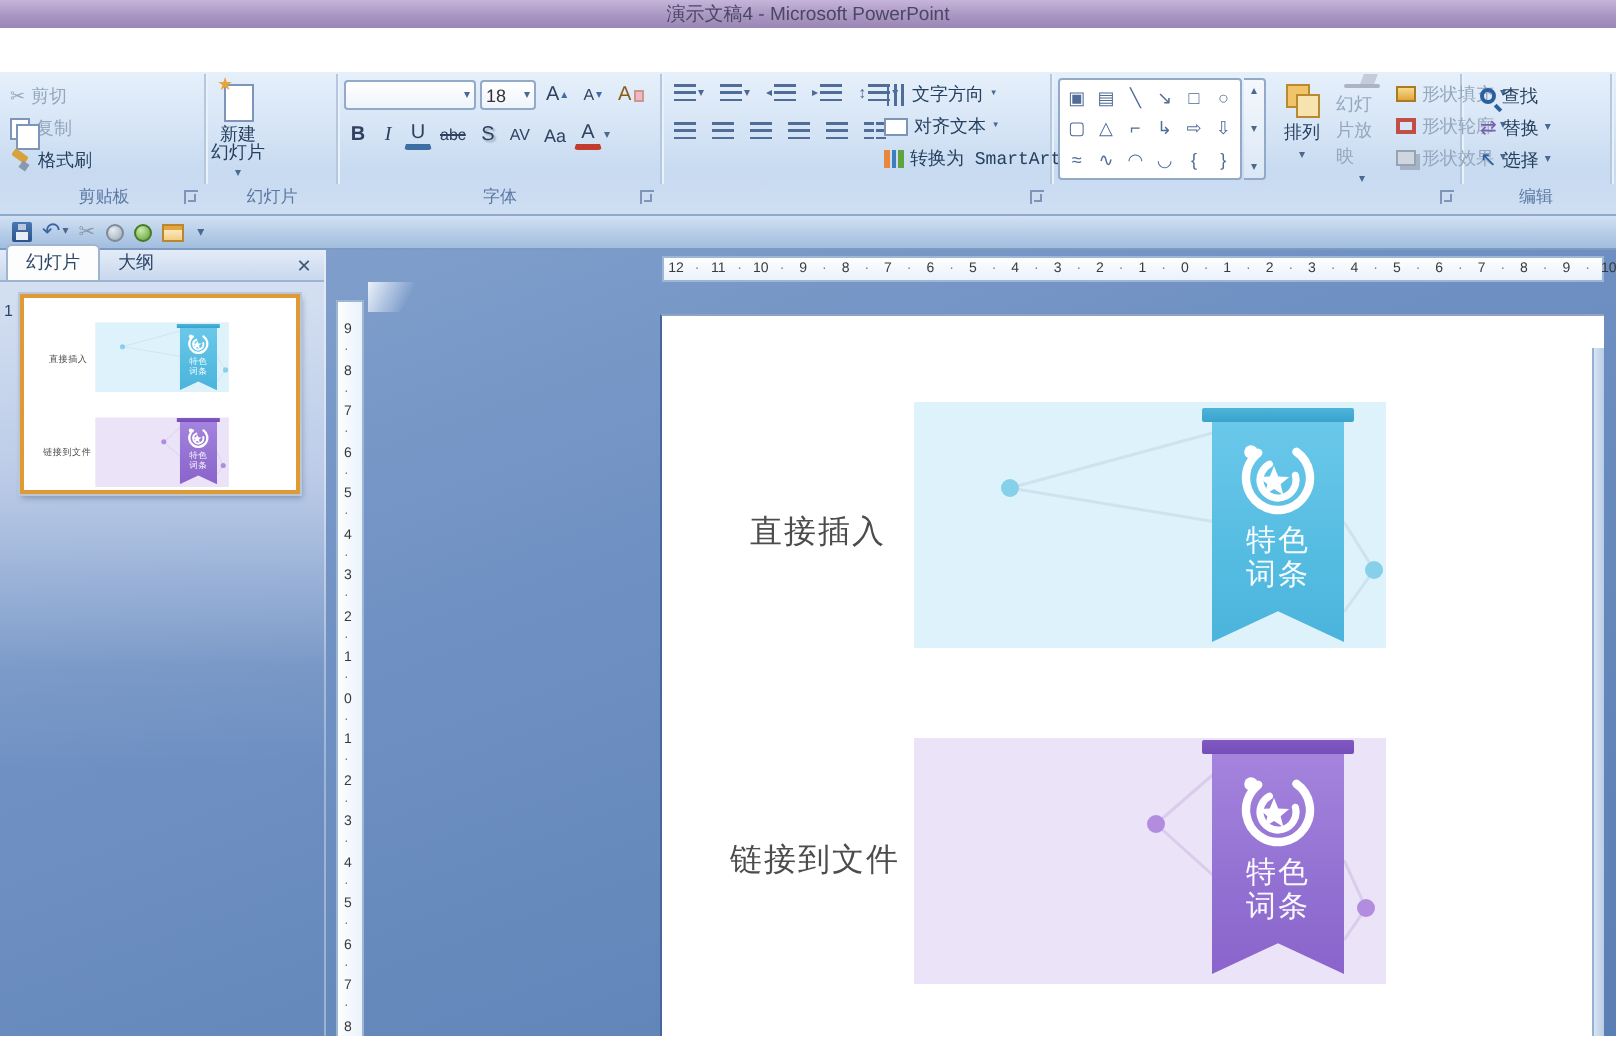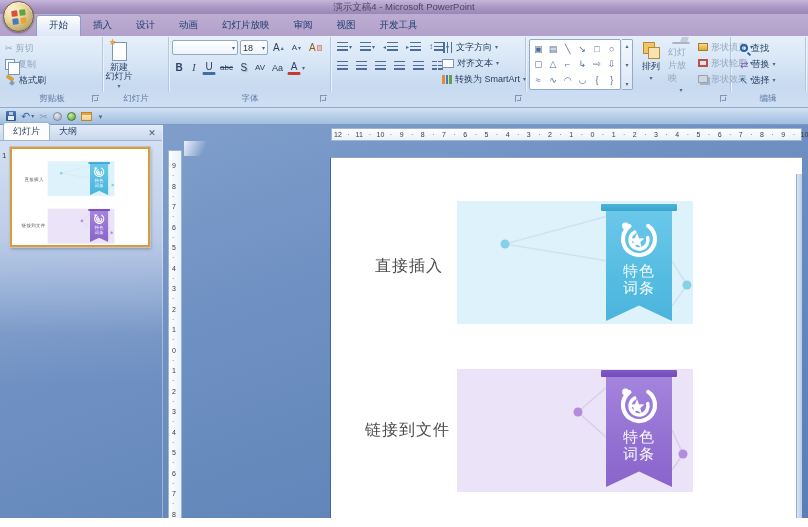--- a/index.html
+++ b/index.html
@@ -75,21 +75,21 @@
   .u-blue { border-bottom:3px solid #3f6ea5; line-height:10px; }
 
   
   #grp-paragraph { left:332px; width:194px; }
   .bars { display:inline-block; width:11px; height:9px; flex:none;
     background:repeating-linear-gradient(to bottom,#4f6d96 0,#4f6d96 1.3px,transparent 1.3px,transparent 3.7px); }
   .bars.vert { transform:rotate(90deg); }
   .pg-left { position:absolute; left:2px; top:2px; width:104px; }
   .pg-row { display:flex; gap:2px; margin-bottom:4px; }
   .pbtn { display:flex; align-items:center; gap:1px; height:15px; padding:2px 2px; border:1px solid transparent; border-radius:2px; }
-  .pg-right { position:absolute; left:107px; top:2px; }
+  .pg-right { position:absolute; left:107px; top:2px;font-family:Liberation Mono, monospace; }
   .smart-icon { width:10px; height:9px; display:inline-flex; gap:1px; flex:none; }
   .smart-icon i { width:3px; background:#e8883c; } .smart-icon i:nth-child(2){background:#3f7dbf;} .smart-icon i:nth-child(3){background:#61a33f;}
 
   
   #grp-drawing { left:527px; width:204px; }
   .shape-box { position:absolute; left:2px; top:2px; width:92px; height:51px; background:#fff; border:1px solid #93a9c8; border-radius:2px;
     display:grid; grid-template-columns:repeat(6,1fr); align-items:center; justify-items:center; padding:1px; }
   .shape-cell { font-size:9px; color:#4f6d96; line-height:10px; }
   .shape-scroll { position:absolute; left:95px; top:2px; width:11px; height:51px; border:1px solid #93a9c8; border-left:none; border-radius:0 2px 2px 0;
     background:linear-gradient(#f4f8fd,#dbe7f5); display:flex; flex-direction:column; align-items:center; justify-content:space-between; padding:2px 0; font-size:6px; color:#4a6890; }
@@ -182,40 +182,20 @@
 </style>
 </head>
 <body>
 
 <div id="app">
 
   <div class="titlebar">
     <span class="title">演示文稿4 - Microsoft PowerPoint</span>
   </div>
 
-  <div class="tabrow">
-    <div class="office-btn">
-      <span class="office-logo">
-          <i></i>
-          <i></i>
-          <i></i>
-          <i></i>
-        </span>
-    </div>
-    <div class="tabs">
-      <div class="tab active">开始</div>
-      <div class="tab">插入</div>
-      <div class="tab">设计</div>
-      <div class="tab">动画</div>
-      <div class="tab">幻灯片放映</div>
-      <div class="tab">审阅</div>
-      <div class="tab">视图</div>
-      <div class="tab">开发工具</div>
-    </div>
-  </div>
 
   <div class="ribbon">
 
     <div class="grp" id="grp-clipboard" style="display:flex;">
       <div class="col" style="padding-top:3px;">
         <div class="btn-sm dis">
           <span>✂</span>
           <span>剪切</span>
         </div>
         <div class="btn-sm dis">

